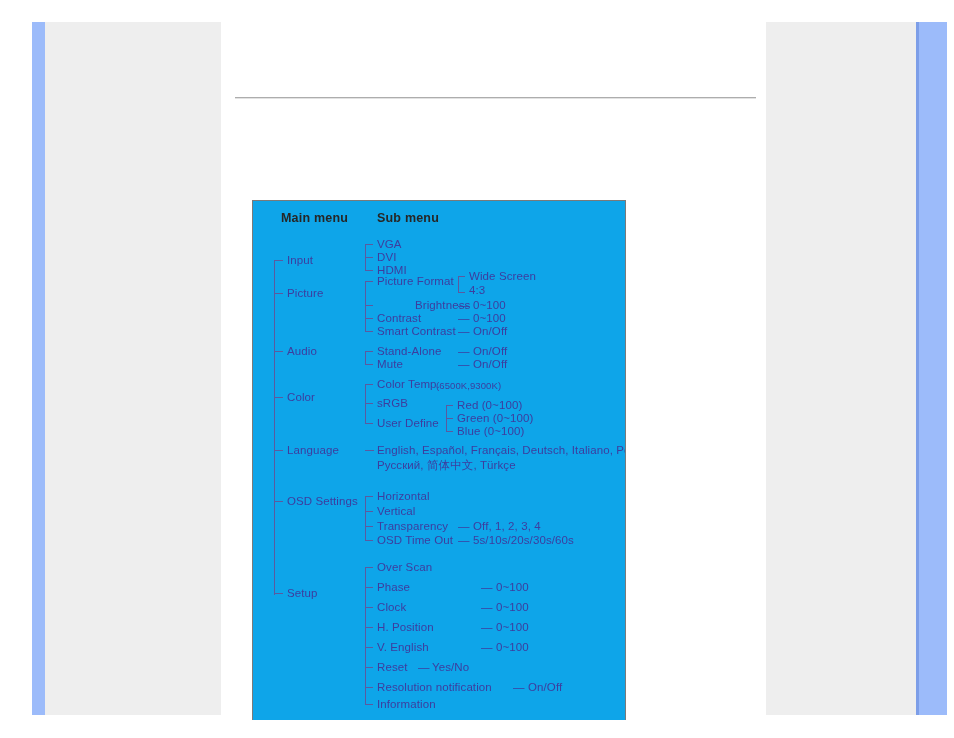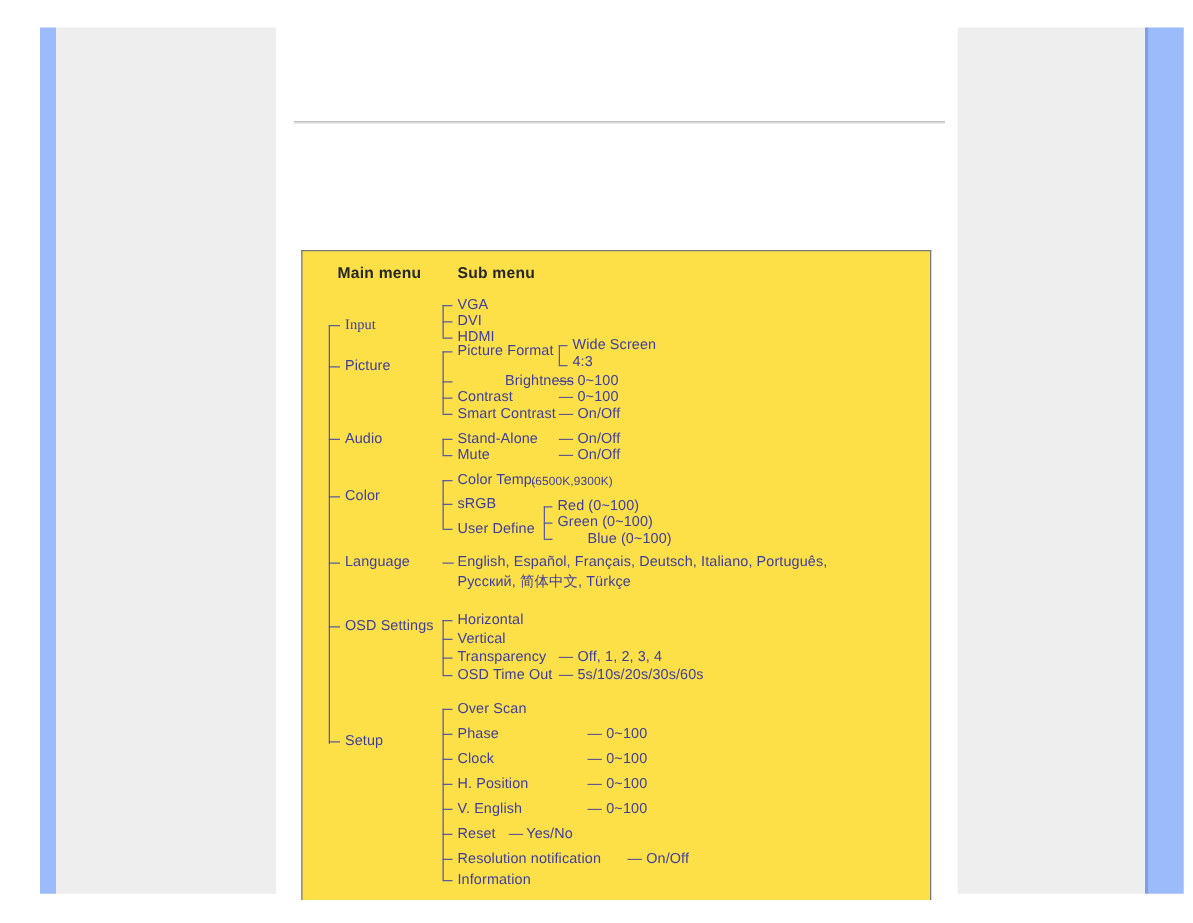--- a/index.html
+++ b/index.html
@@ -43,27 +43,27 @@
     top: 97px;
     width: 521px;
     height: 0;
     border-top: 1px solid #adadad;
     border-bottom: 1px solid #e2e2e2;
   }
 
   
   #osd-diagram-box {
     position: absolute;
-    left: 241px;
+    left: 252px;
     top: 200px;
-    width: 504px;
+    width: 374px;
     height: 520px;
     border: 1px solid #7a7a7a;
     border-bottom: none;
-    background: #fde047;
+    background: #0ea5e9;
     box-sizing: border-box;
     overflow: hidden;
   }
 
   .hdr {
     position: absolute;
     color: #262626;
     font-size: 12.5px;
     font-weight: bold;
     letter-spacing: .2px;
@@ -106,21 +106,21 @@
 <div id="top-divider"></div>
 
 <div id="osd-diagram-box">
 
   <div class="hdr" id="hdr-main">Main menu</div>
   <div class="hdr" id="hdr-sub">Sub menu</div>
 
   <div class="vline" id="main-spine"></div>
 
   <div class="hline" style="left:21px; top:59px;  width:9px;"></div>
-  <div class="lbl" style="left:34px; top:53px;font-family:Liberation Serif, serif;">Input</div>
+  <div class="lbl" style="left:34px; top:53px;">Input</div>
 
   <div class="hline" style="left:21px; top:92px;  width:9px;"></div>
   <div class="lbl" style="left:34px; top:86px;">Picture</div>
 
   <div class="hline" style="left:21px; top:150px; width:9px;"></div>
   <div class="lbl" style="left:34px; top:144px;">Audio</div>
 
   <div class="hline" style="left:21px; top:196px; width:9px;"></div>
   <div class="lbl" style="left:34px; top:190px;">Color</div>
 
@@ -186,21 +186,21 @@
   <div class="lbl small" style="left:183px; top:179px;">(6500K,9300K)</div>
   <div class="lbl" style="left:124px; top:196px;">sRGB</div>
   <div class="lbl" style="left:124px; top:216px;">User Define</div>
 
   <div class="vline" style="left:193px; top:204px; height:26px;"></div>
   <div class="hline" style="left:193px; top:204px; width:7px;"></div>
   <div class="hline" style="left:193px; top:217px; width:7px;"></div>
   <div class="hline" style="left:193px; top:230px; width:7px;"></div>
   <div class="lbl" style="left:204px; top:198px;">Red (0~100)</div>
   <div class="lbl" style="left:204px; top:211px;">Green (0~100)</div>
-  <div class="lbl" style="left:204px; top:224px;margin-left:24px;">Blue (0~100)</div>
+  <div class="lbl" style="left:204px; top:224px;">Blue (0~100)</div>
 
   <div class="hline" style="left:112px; top:249px; width:9px;"></div>
   <div class="lbl" style="left:124px; top:243px;">English, Español, Français, Deutsch, Italiano, Português,</div>
   <div class="lbl" style="left:124px; top:257px;"><span>Русский, </span><span class="cjk">简体中文</span><span>, Türkçe</span></div>
 
   <div class="vline" style="left:112px; top:295px; height:44px;"></div>
   <div class="hline" style="left:112px; top:295px; width:8px;"></div>
   <div class="hline" style="left:112px; top:310px; width:8px;"></div>
   <div class="hline" style="left:112px; top:325px; width:8px;"></div>
   <div class="hline" style="left:112px; top:339px; width:8px;"></div>

